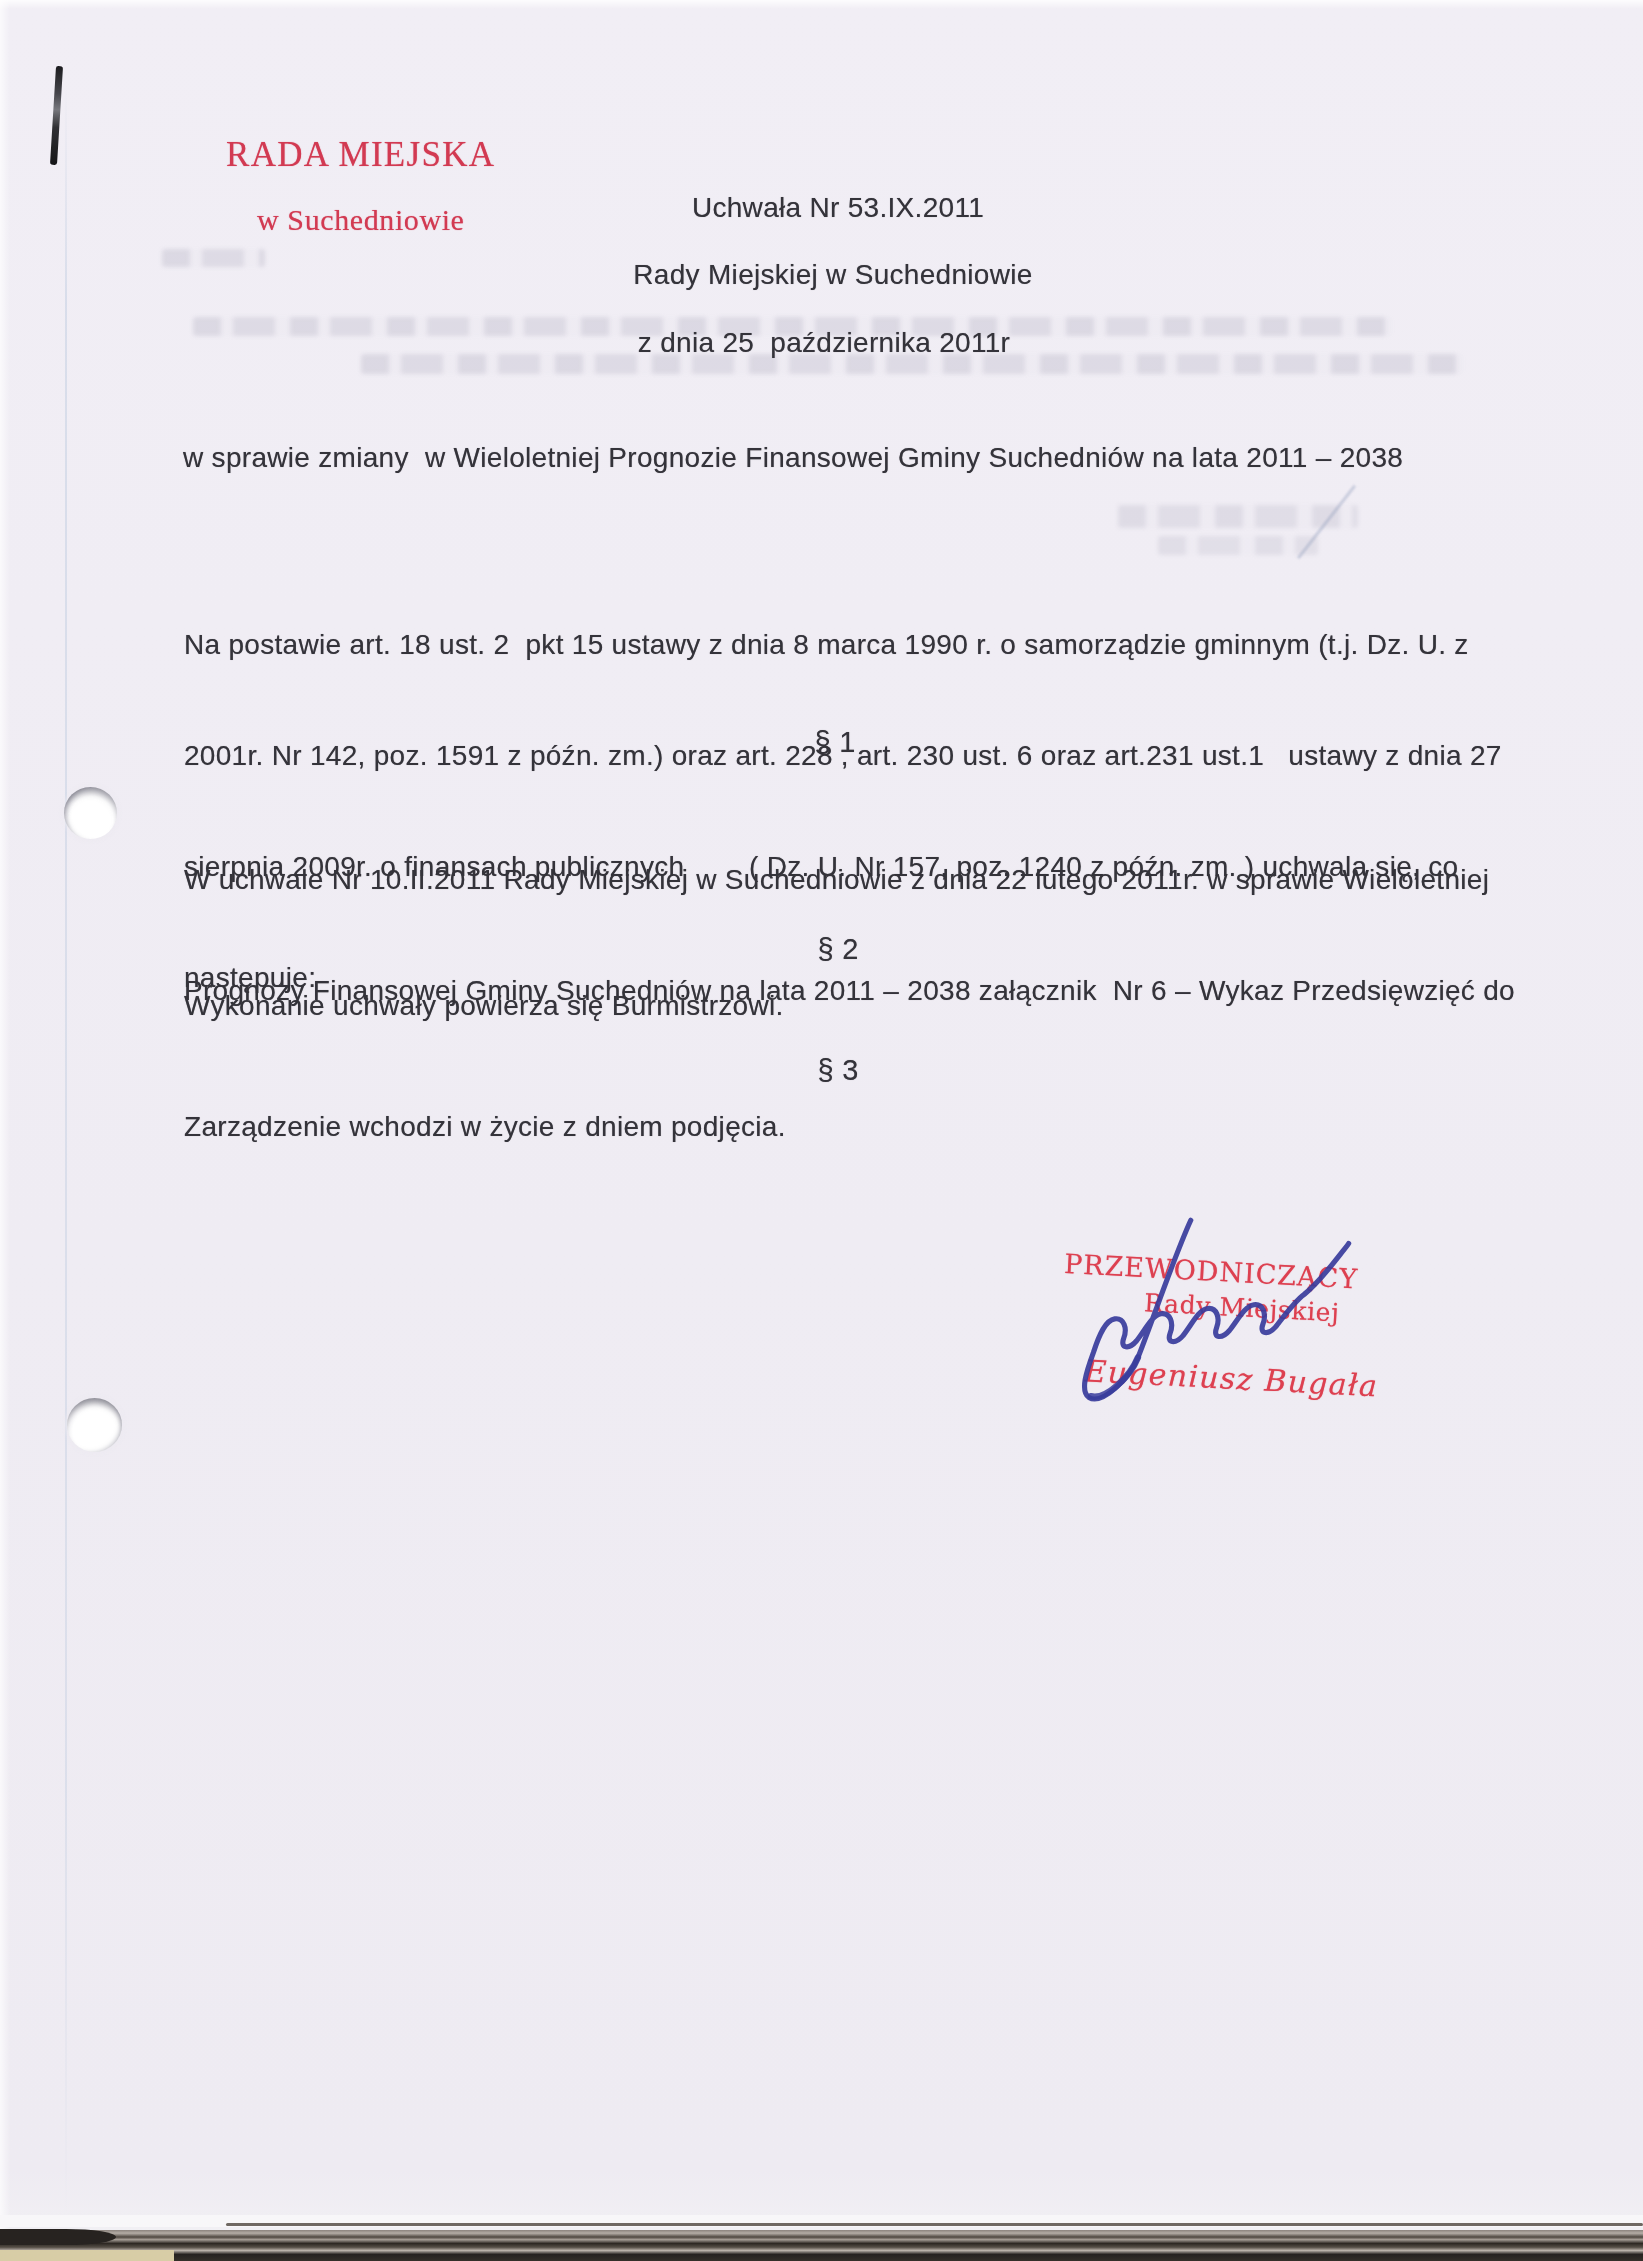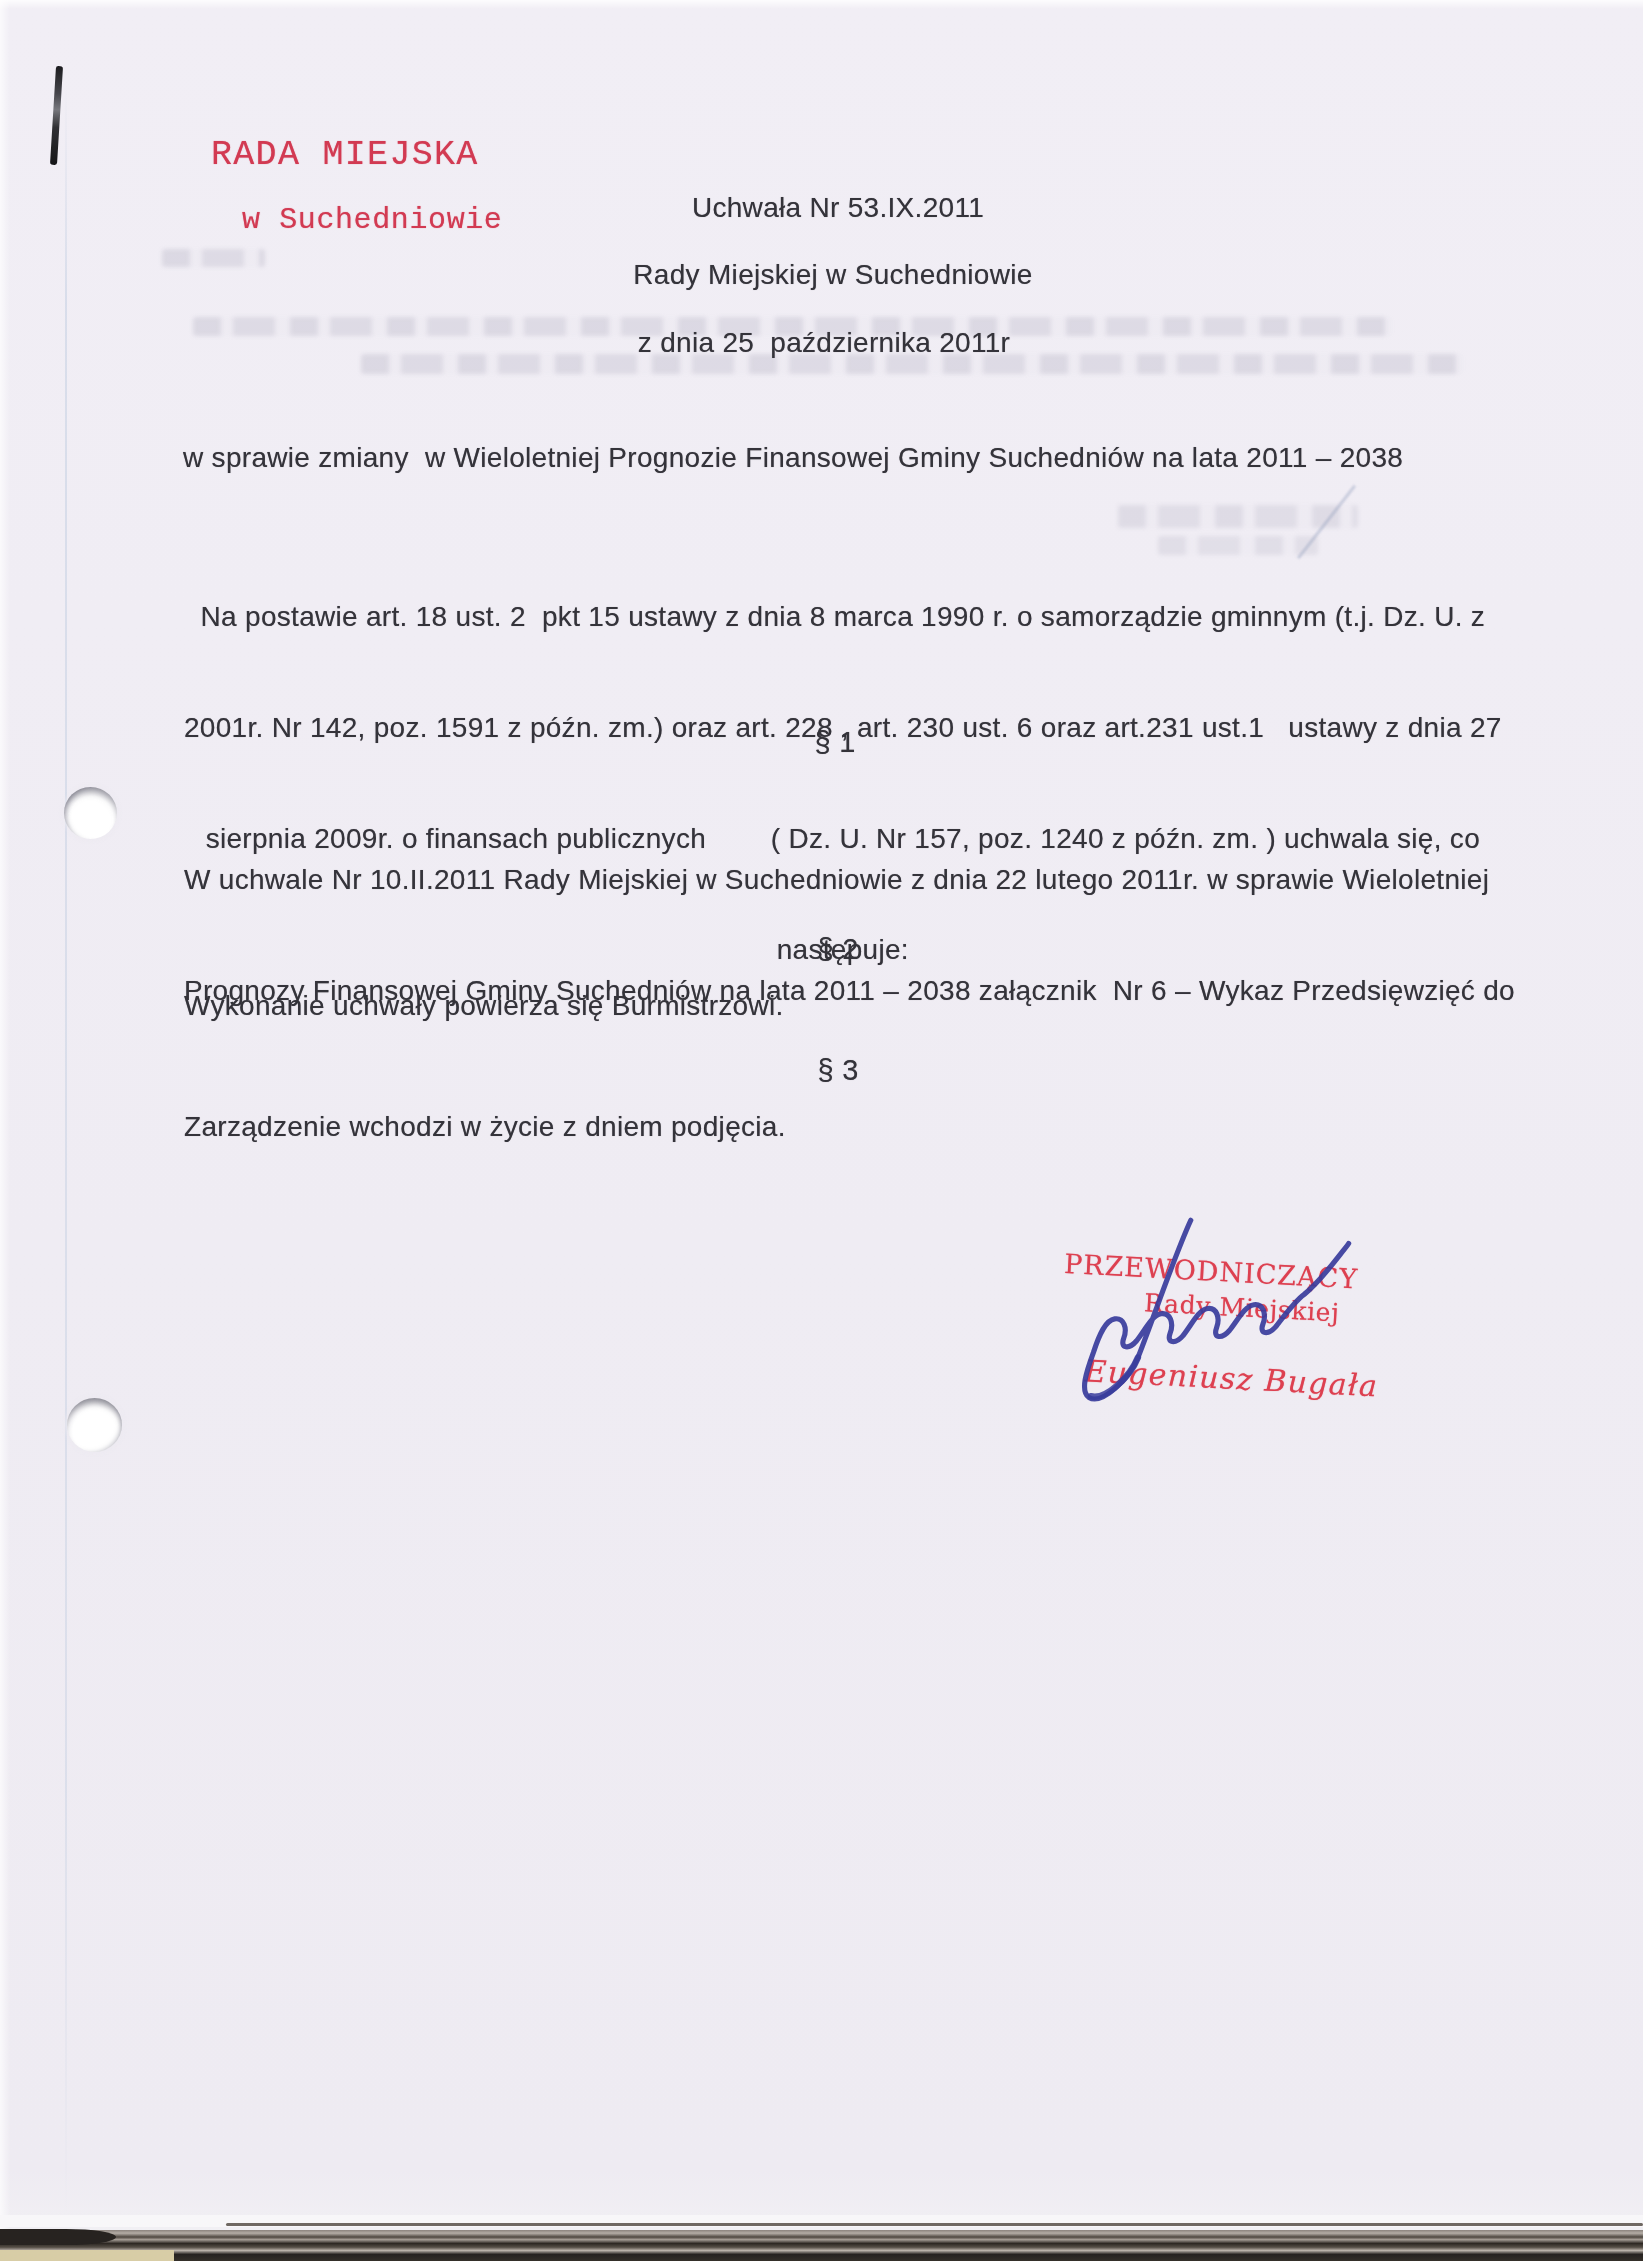--- a/index.html
+++ b/index.html
@@ -18,22 +18,22 @@
     line-height:37px;
     letter-spacing:0.3px;
     white-space:pre;
     text-shadow:0 0 0.7px rgba(52,51,58,0.55);
   }
   .line{display:block;white-space:pre;}
   .centered{transform:translateX(-50%);}
   .section-mark{font-size:29px;}
 
   
-  .top-stamp{position:absolute;left:211px;top:135px;color:#d23a52;
-    font-family:Liberation Mono, monospace;text-shadow:0 0 1px rgba(210,58,82,0.65);}
+  .top-stamp{position:absolute;left:226px;top:135px;color:#d23a52;
+    font-family:Liberation Serif, serif;text-shadow:0 0 1px rgba(210,58,82,0.65);}
   .top-stamp-l1{font-size:35px;letter-spacing:1.3px;white-space:pre;}
   .top-stamp-l2{font-size:30px;letter-spacing:0.6px;margin-top:28px;margin-left:31px;white-space:pre;}
 
   
   .sig-stamp{position:absolute;left:1065px;top:1248px;width:309px;
     color:#dd4050;font-family:"DejaVu Serif",serif;transform:rotate(3deg);transform-origin:left top;
     text-shadow:0 0 1px rgba(221,64,80,0.6);}
   .sig-stamp-l1{position:absolute;left:0;top:0;font-size:27px;letter-spacing:1px;white-space:pre;}
   .sig-stamp-l2{position:absolute;left:82px;top:36px;font-size:25px;letter-spacing:0.6px;white-space:pre;}
   .sig-stamp-l3{position:absolute;left:26px;top:104px;font-size:30px;font-style:italic;letter-spacing:1.3px;white-space:pre;}
@@ -116,21 +116,21 @@
     <div class="top-stamp-l1">RADA MIEJSKA</div>
     <div class="top-stamp-l2">w Suchedniowie</div>
   </div>
 
   <div class="doc-text centered" style="left:838px;top:189px;">Uchwała Nr 53.IX.2011</div>
   <div class="doc-text centered" style="left:833px;top:256px;">Rady Miejskiej w Suchedniowie</div>
   <div class="doc-text centered" style="left:824px;top:324px;">z dnia 25  października 2011r</div>
 
   <div class="doc-text" style="left:183px;top:439px;">w sprawie zmiany  w Wieloletniej Prognozie Finansowej Gminy Suchedniów na lata 2011 – 2038</div>
 
-  <div class="doc-text" style="left:184px;top:524px;text-align:center;">
+  <div class="doc-text" style="left:184px;top:552px;">
     <span class="line">Na postawie art. 18 ust. 2  pkt 15 ustawy z dnia 8 marca 1990 r. o samorządzie gminnym (t.j. Dz. U. z</span>
     <span class="line">2001r. Nr 142, poz. 1591 z późn. zm.) oraz art. 228 , art. 230 ust. 6 oraz art.231 ust.1   ustawy z dnia 27</span>
     <span class="line">sierpnia 2009r. o finansach publicznych        ( Dz. U. Nr 157, poz. 1240 z późn. zm. ) uchwala się, co</span>
     <span class="line">następuje:</span>
   </div>
 
   <div class="doc-text section-mark centered" style="left:835px;top:724px;">§ 1</div>
   <div class="doc-text" style="left:184px;top:787px;">
     <span class="line">W uchwale Nr 10.II.2011 Rady Miejskiej w Suchedniowie z dnia 22 lutego 2011r. w sprawie Wieloletniej</span>
     <span class="line">Prognozy Finansowej Gminy Suchedniów na lata 2011 – 2038 załącznik  Nr 6 – Wykaz Przedsięwzięć do</span>

